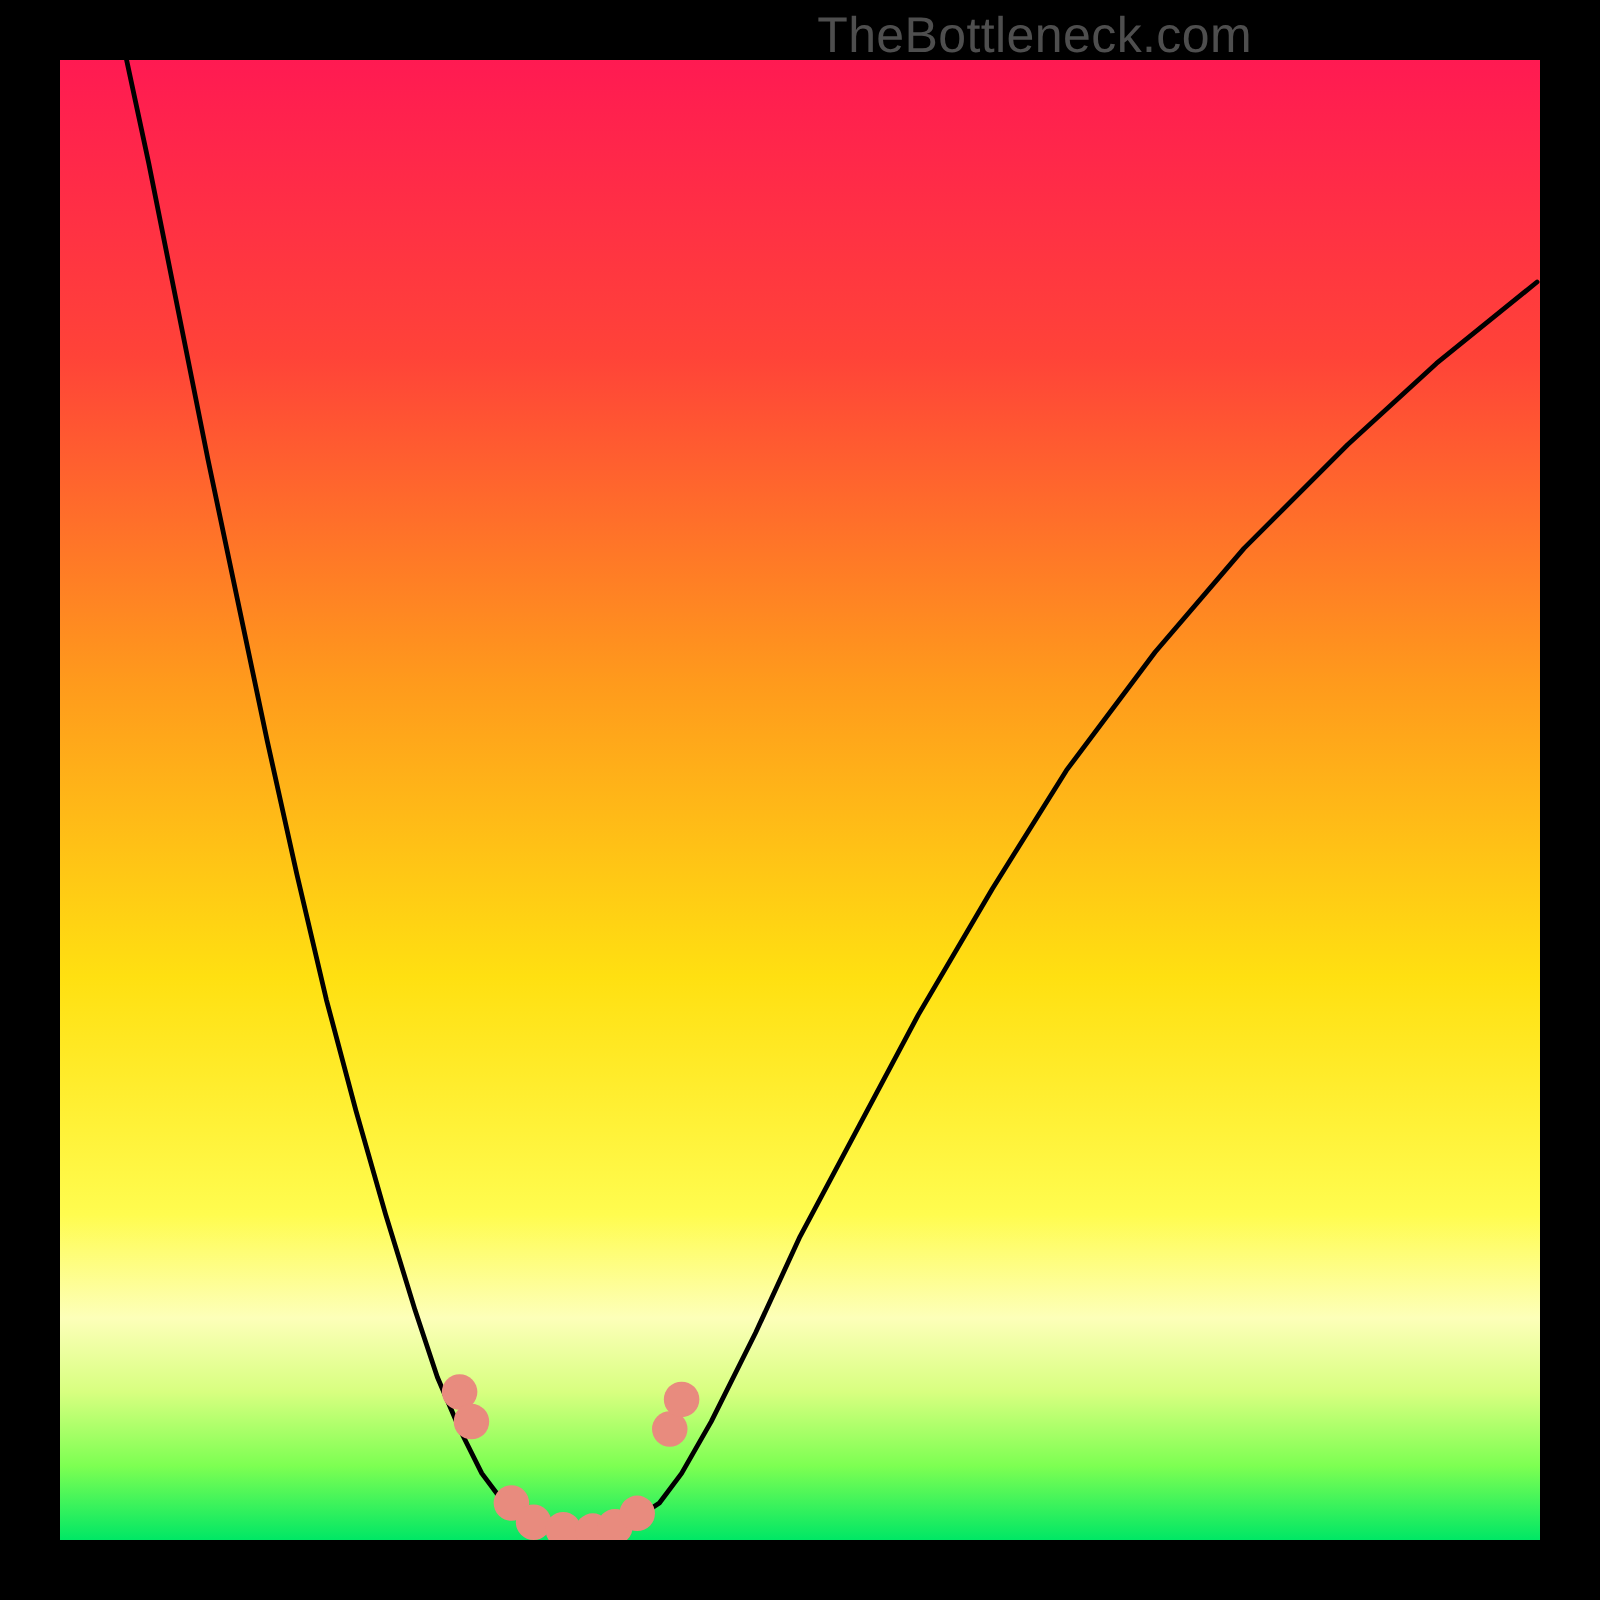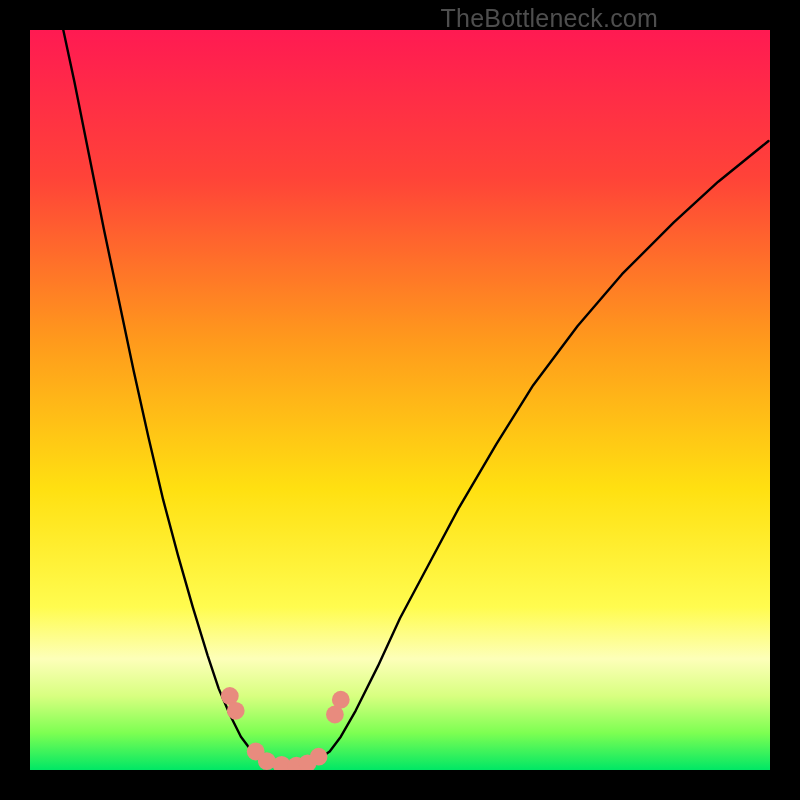--- a/index.html
+++ b/index.html
@@ -11,21 +11,20 @@
     overflow: hidden;
     font-family: Arial, Helvetica, sans-serif;
   }
   .frame {
     position: absolute;
     left: 0;
     top: 0;
     width: 636px;
     height: 800px;
     background: #000;
-    padding-left: 32px;
   }
   .plot-area {
     position: absolute;
     left: 30px;
     top: 30px;
     width: 740px;
     height: 740px;
     overflow: visible;
   }
   .watermark {

